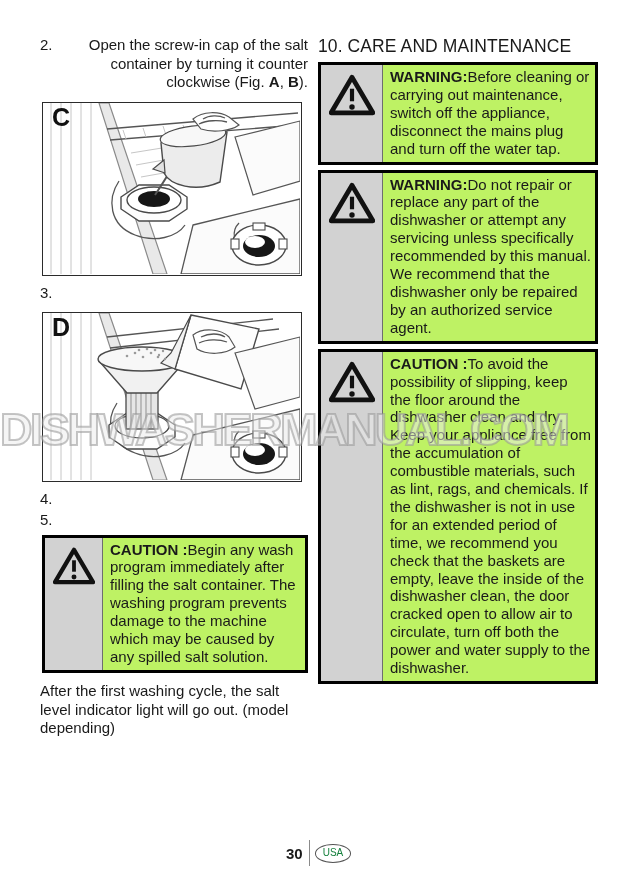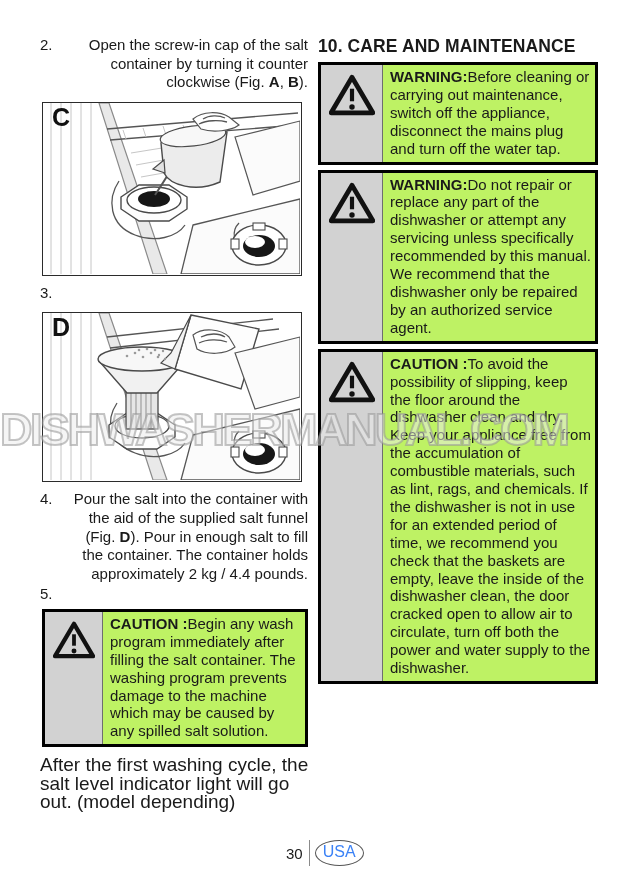--- a/index.html
+++ b/index.html
@@ -23,38 +23,38 @@
   .fig-label { position:absolute; top:2px; left:9px; font-size:25px; font-weight:bold; color:#111; line-height:1; }
 
   
   .alertbox { display:flex; border:3px solid #000000; background:#bef264; margin-top:5px; }
   .alert-icon-cell { flex:none; background:#d2d2d2; border-right:1px solid #6e6e6e; display:flex; justify-content:center; align-items:flex-start; padding-top:9px; }
   .col-left .alert-icon-cell { width:58px; }
   .col-right .alert-icon-cell { width:62px; }
   .alert-text { flex:1; padding:3px 4px 4px 7px; font-size:15px; line-height:17.9px; }
   .alert-text b { font-weight:bold; }
 
-  .note { font-size:19px; line-height:18.6px; margin-top:9px; width:272px; }
-
-  .heading { font-size:17.5px; font-weight:bold; letter-spacing:0.1px; margin-bottom:3px; white-space:nowrap; }
+  .note { font-size:15px; line-height:18.6px; margin-top:9px; width:272px; }
+
+  .heading { font-size:17.5px; font-weight:normal; letter-spacing:0.1px; margin-bottom:3px; white-space:nowrap; }
 
   
   .watermark {
     position:absolute; top:404px; left:0; width:596px; text-align:left;
     font-size:45px; font-weight:bold; letter-spacing:-2.5px; white-space:nowrap;
     color:rgba(235,235,235,0.50);
     -webkit-text-stroke:2px rgba(150,150,150,0.55);
     pointer-events:none; z-index:5;
   }
 
   
   .footer { position:absolute; left:286px; top:840px; display:flex; align-items:center; z-index:2; }
-  .page-num { font-size:15px; }
+  .page-num { font-size:15px;font-weight:bold; }
   .footer-divider { width:1px; height:26px; background:#8a8a8a; margin:0 5px 0 6px; }
-  .region-badge { border:1.2px solid #555; border-radius:50%; font-size:16px; padding:2px 7px 4px 7px; color:#3b82f6; }
+  .region-badge { border:1.2px solid #555; border-radius:50%; font-size:10px; padding:2px 7px 4px 7px; color:#15803d; }
 
   .art-line { stroke:#555; fill:none; stroke-width:1.3; }
   .hatch { stroke:#c6c6c6; stroke-width:1; }
 </style>
 </head>
 <body>
 
 <div class="page">
 
   <div class="columns">
@@ -201,21 +201,20 @@
             <rect x="210" y="118" width="12" height="7" fill="#fff" stroke="#4a4a4a" stroke-width="1.1"></rect>
             <ellipse cx="216" cy="141" rx="16" ry="11" fill="#171717"></ellipse>
             <ellipse cx="212" cy="137" rx="10" ry="6" fill="#ffffff"></ellipse>
           </g>
         </svg>
         <span class="fig-label">D</span>
       </div>
 
       <div class="step">
         <span class="step-num">4.</span>
-        <span class="step-text"><span>Pour the salt into the container with the aid of the supplied salt funnel (Fig. </span><span style="font-weight: bold;">D</span><span>). Pour in enough salt to fill the container. The container holds approximately 2 kg / 4.4 pounds.</span></span>
       </div>
 
       <div class="step">
         <span class="step-num">5.</span>
       </div>
 
       <div class="alertbox" style="margin-left:2px;justify-content:flex-end;">
         <div class="alert-icon-cell">
           <svg width="42" height="38" viewBox="0 0 44 40">
             <polygon points="22,3 42,37 2,37" fill="none" stroke="#111" stroke-width="4.5" stroke-linejoin="round"></polygon>

